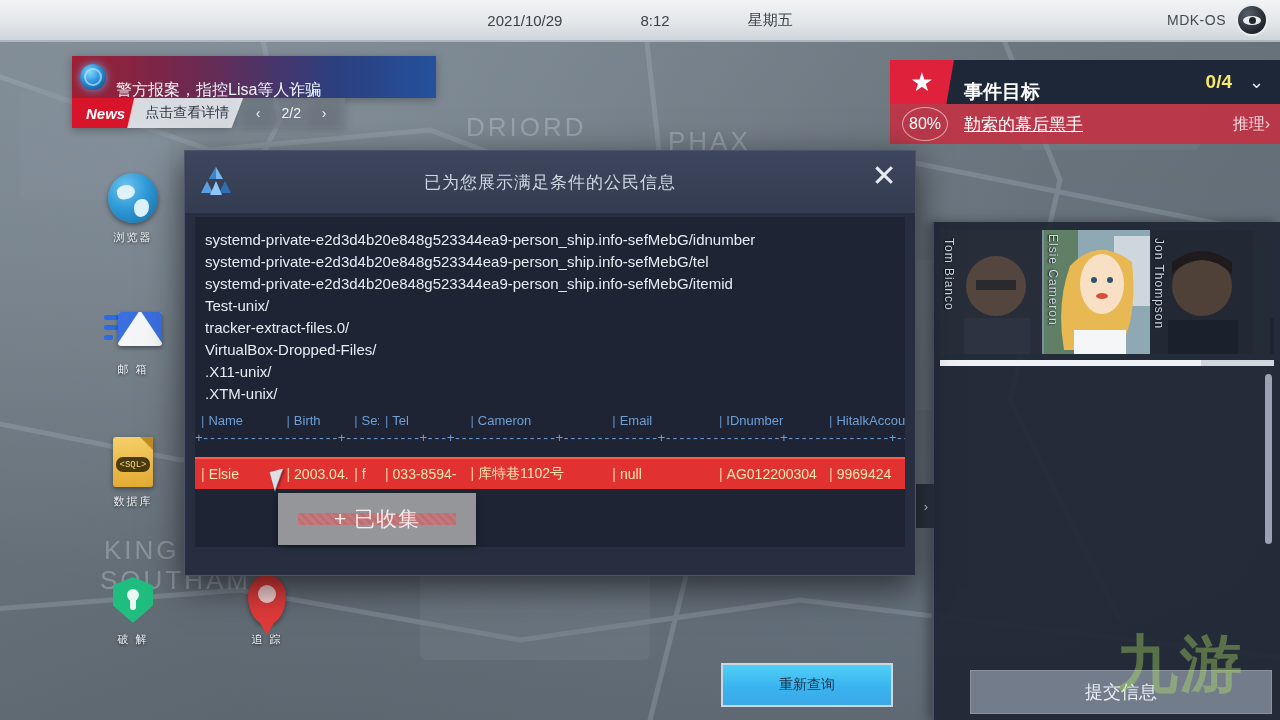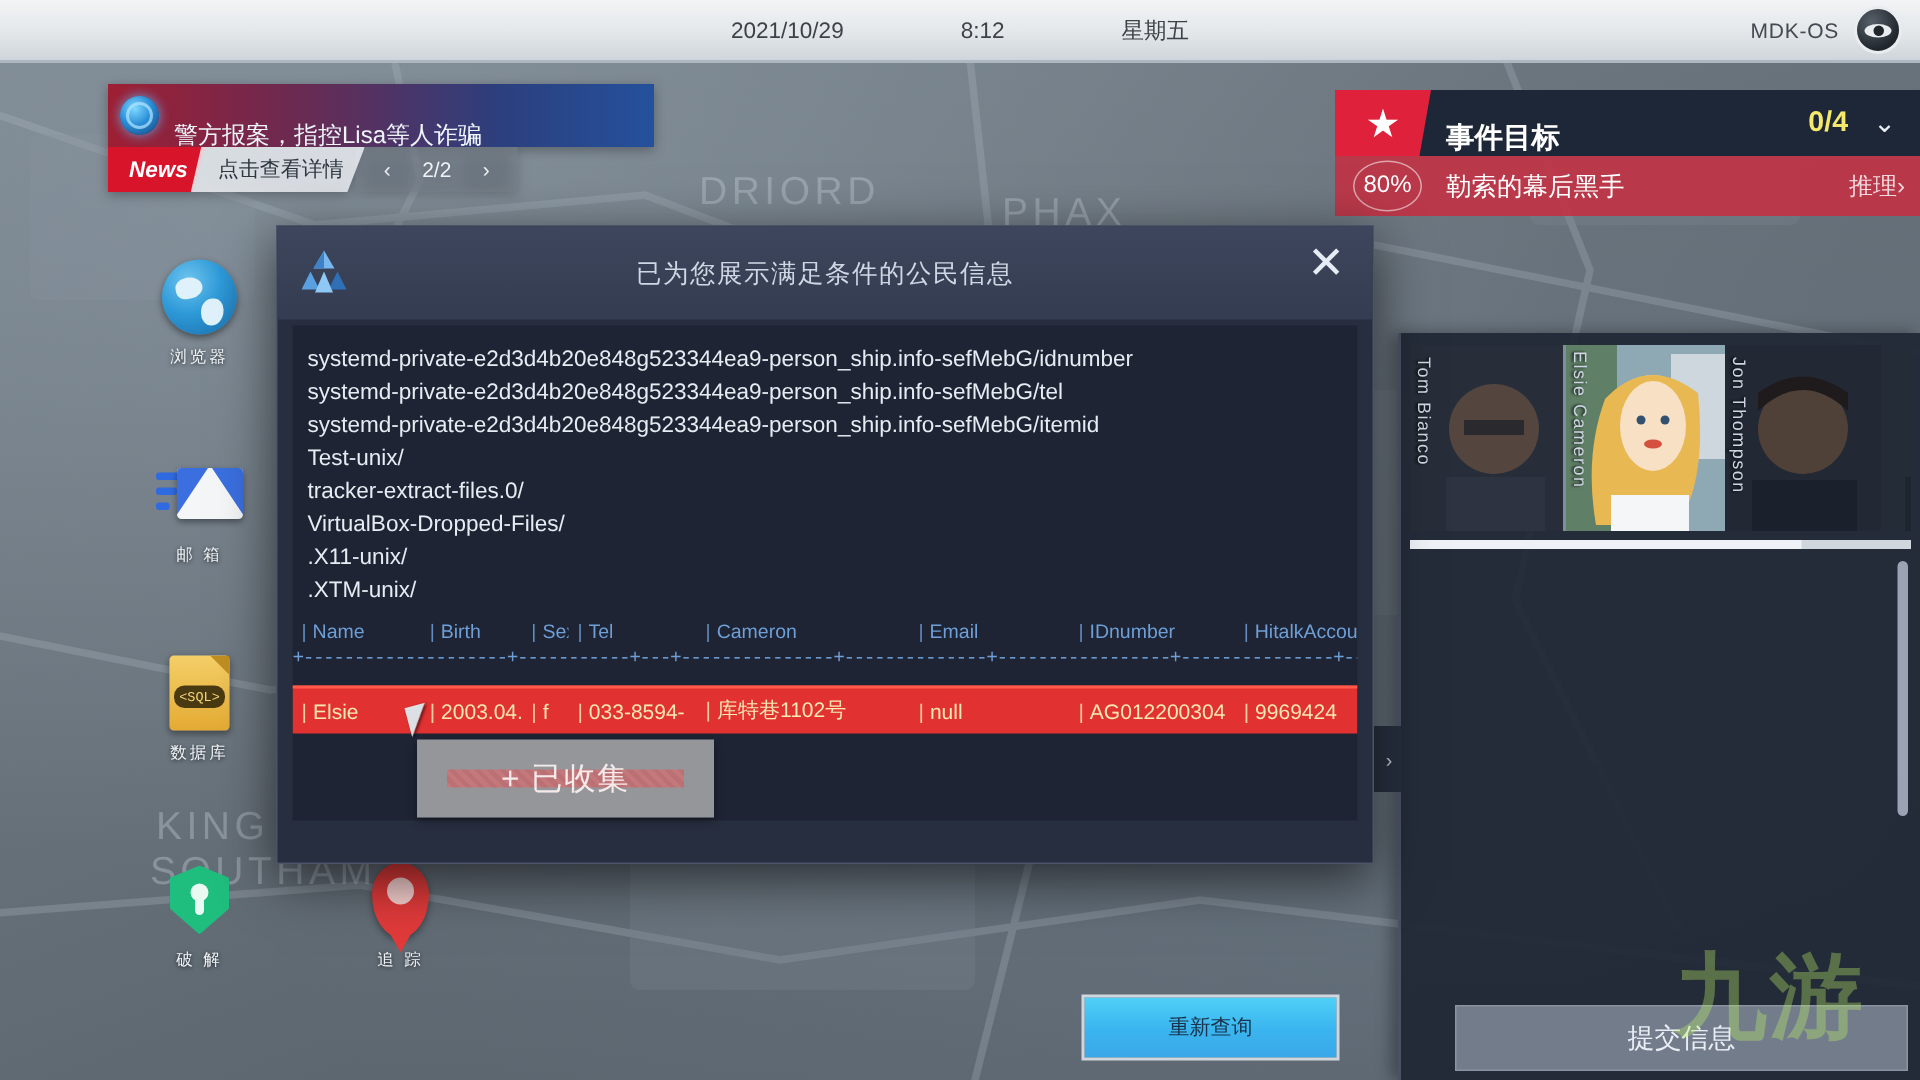--- a/index.html
+++ b/index.html
@@ -88,21 +88,21 @@
     display:flex; align-items:center; justify-content:center; }
   .star { color:#fff; font-size: 26px; line-height: 1; }
   .obj-title { color:#fff; font-size:19px; font-weight:bold;margin-top:20px; }
   .obj-count { position:absolute; right:48px; color:#f5e96b; font-size:19px; font-weight:bold;}
   .obj-chev { position:absolute; right:16px; color:#e8eef4; font-size:18px; cursor:pointer;}
   .obj-row { height:40px; background: rgba(196,48,66,.88); display:flex; align-items:center;
     position:relative; padding-left: 74px; }
   .obj-pct { position:absolute; left:12px; width:46px; height:34px; display:flex;
     align-items:center; justify-content:center; color:#fff; font-size:16px;
     border-radius:50%; border:1px solid rgba(255,255,255,.55); }
-  .obj-text { color:#fff; font-size:17px; }
+  .obj-text { color:#fff; font-size:17px;text-decoration:underline; }
   .obj-link { position:absolute; right:10px; color:#f3d7dc; font-size:16px; cursor:pointer;}
 
   
   .dicon { position:absolute; width:110px; text-align:center; cursor:pointer; }
   .dicon .glyph { height:56px; display:flex; align-items:center; justify-content:center; }
   .dicon .lbl { margin-top:4px; color:#eef3f7; font-size:11px;
     text-shadow: 0 1px 3px rgba(0,0,0,.7); letter-spacing: 2px;}
 
   .ic-globe { width:50px;height:50px;border-radius:50%;
     background: radial-gradient(circle at 35% 28%, #6fc4ef 0%, #2e9ad8 45%, #1b6ba8 100%);

